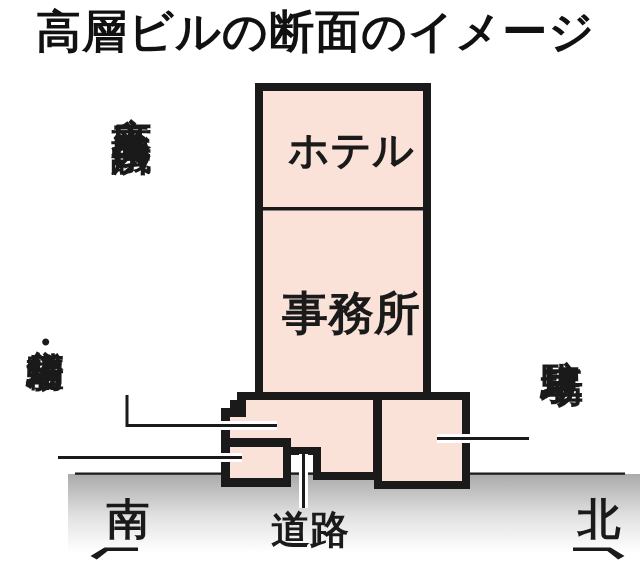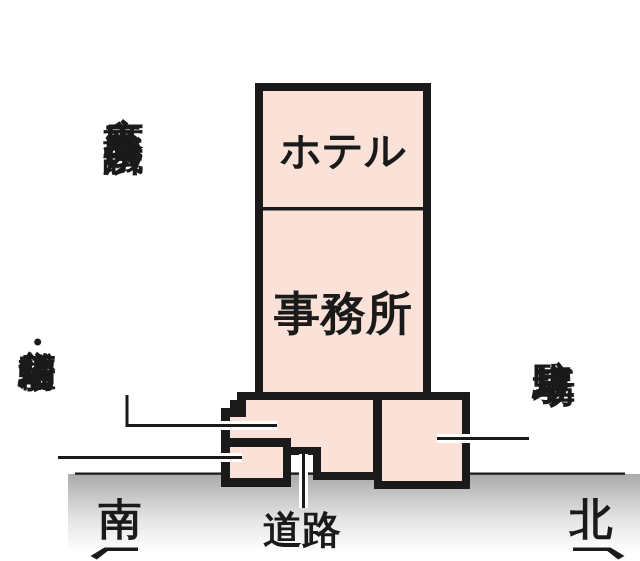--- a/index.html
+++ b/index.html
@@ -1,21 +1,21 @@
 <!DOCTYPE html>
 <html><head>
 <meta charset="utf-8">
 <style>
   html,body{margin:0;padding:0;background:#ffffff;}
   .stage{
     position:relative;width:640px;height:561px;background:#ffffff;overflow:hidden;
     font-family:"Liberation Sans","DejaVu Sans",sans-serif;color:#1a1a1a;
   }
   .stage svg{position:absolute;left:0;top:0;}
-  .lbl{position:absolute;font-weight:bold;color:#1a1a1a;line-height:1.05;white-space:nowrap;}
+  .lbl{position:absolute;font-weight:bold;color:#1a1a1a;line-height:1.05;white-space:nowrap;padding-left:8px;}
   .vtext{writing-mode:vertical-rl;text-orientation:upright;}
   .title{
     position:absolute;left:36px;top:2px;width:600px;
     font-size:45px;font-weight:900;letter-spacing:1px;color:#111;
   }
   .hc{text-align:center;}
 </style>
 </head>
 <body>
 
@@ -72,20 +72,21 @@
       <line x1="437" y1="438.5" x2="529" y2="438.5" stroke="#ffffff" stroke-width="9"></line>
       <line x1="437" y1="438.5" x2="529" y2="438.5" stroke="#1a1a1a" stroke-width="3"></line>
       <line x1="303.5" y1="454" x2="303.5" y2="508" stroke="#ffffff" stroke-width="9"></line>
       <line x1="303.5" y1="454" x2="303.5" y2="508" stroke="#1a1a1a" stroke-width="3"></line>
     </g>
 
     <path d="M138,547.6 L104.5,547.6 L90.5,556 L96.8,559.6 L107.7,551 L138,551 Z" fill="#1a1a1a"></path>
     <path d="M573,547.6 L610.5,547.6 L624.5,556 L618.2,559.6 L607.3,551 L573,551 Z" fill="#1a1a1a"></path>
   </svg>
 
+  <div class="title">高層ビルの断面のイメージ</div>
 
   <div class="lbl vtext" style="left:103px;top:85px;font-size:40px;letter-spacing:3px;">広島商工会議所</div>
 
   <div class="lbl vtext" style="left:17px;top:320px;font-size:37px;letter-spacing:1px;">店舗・駐輪場</div>
 
   <div class="lbl vtext" style="left:532px;top:326px;font-size:42px;letter-spacing:3px;">駐車場</div>
 
   <div class="lbl hc" style="left:263px;top:129px;width:160px;font-size:41px;">ホテル</div>
 
   <div class="lbl hc" style="left:263px;top:289px;width:160px;font-size:46px;">事務所</div>

